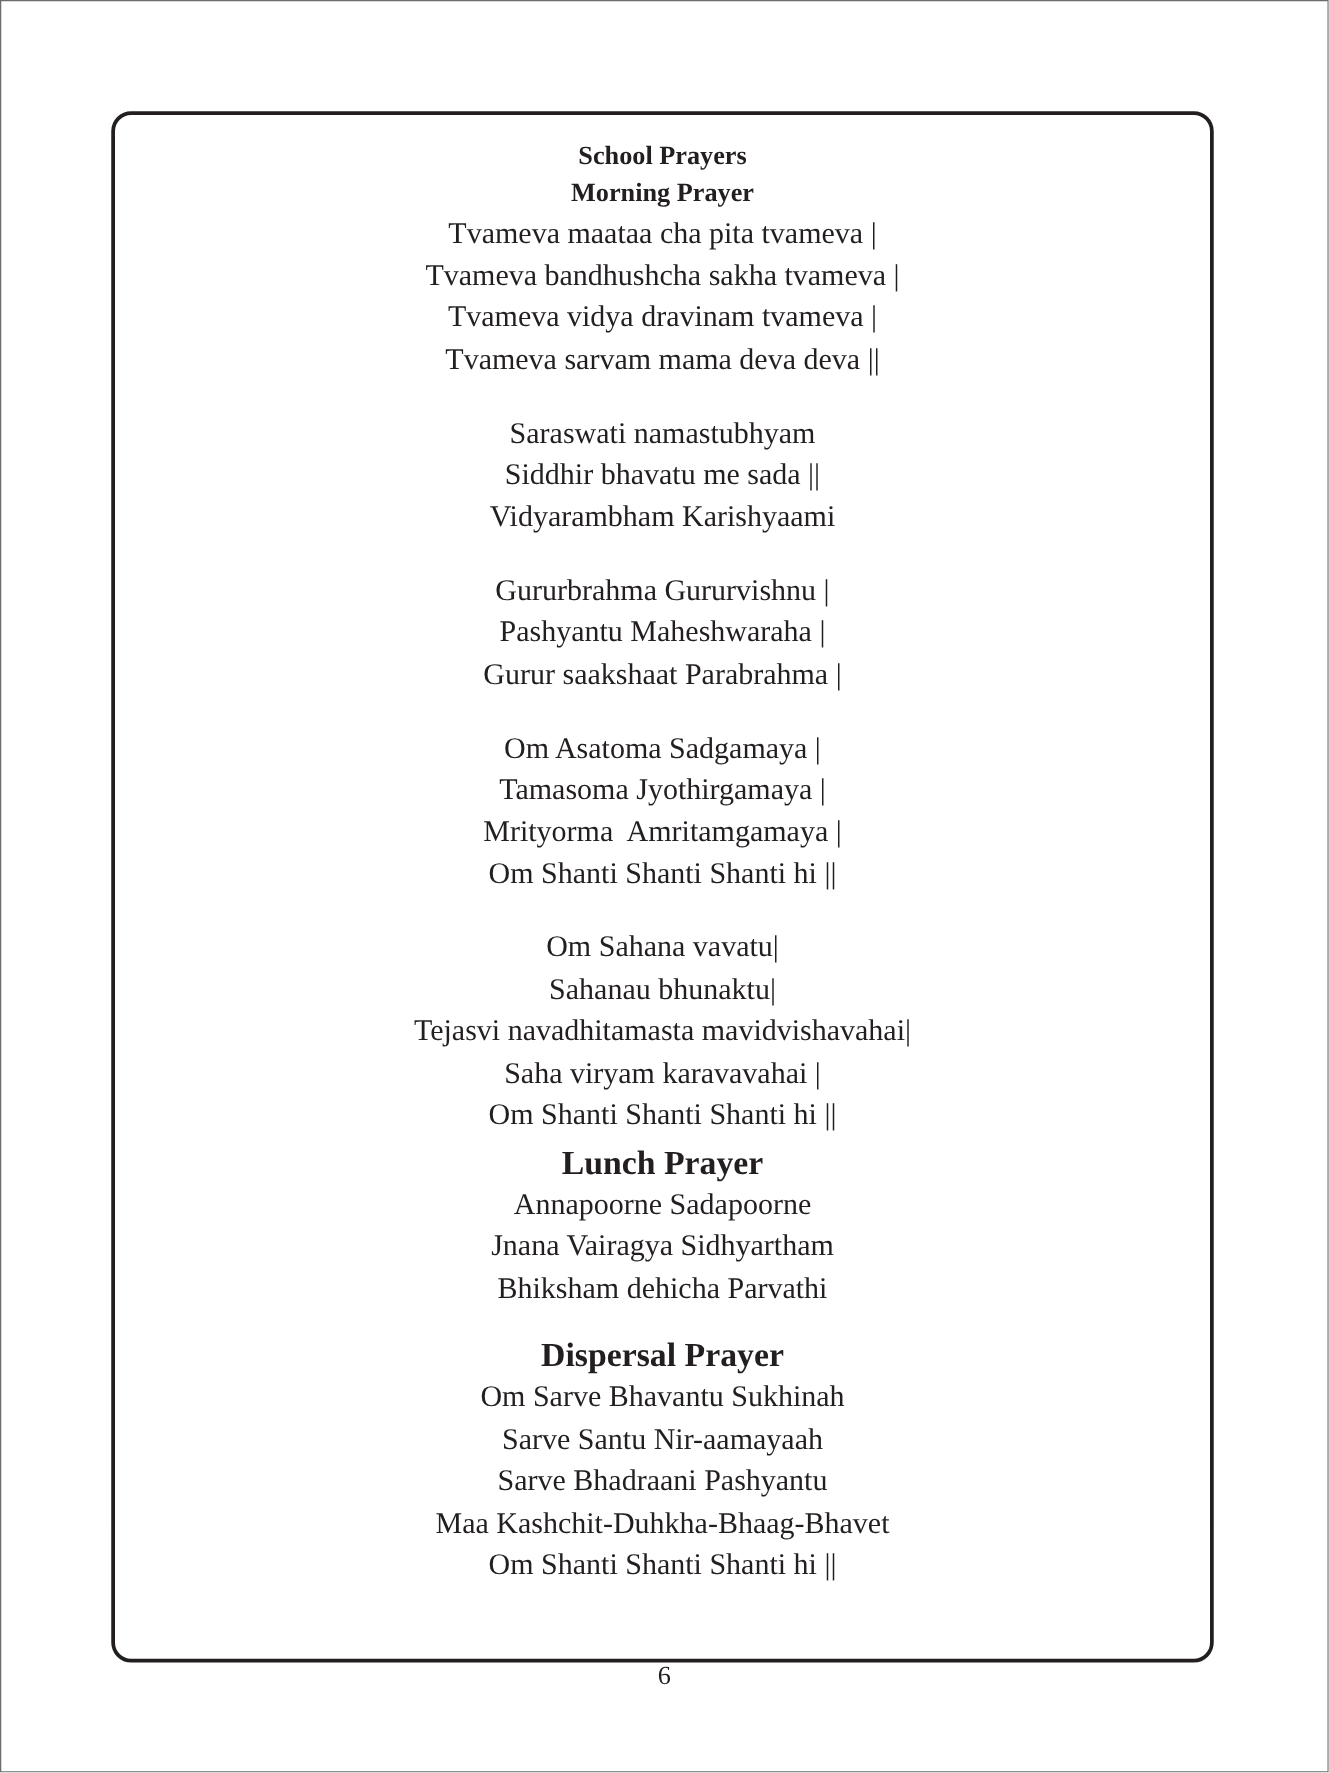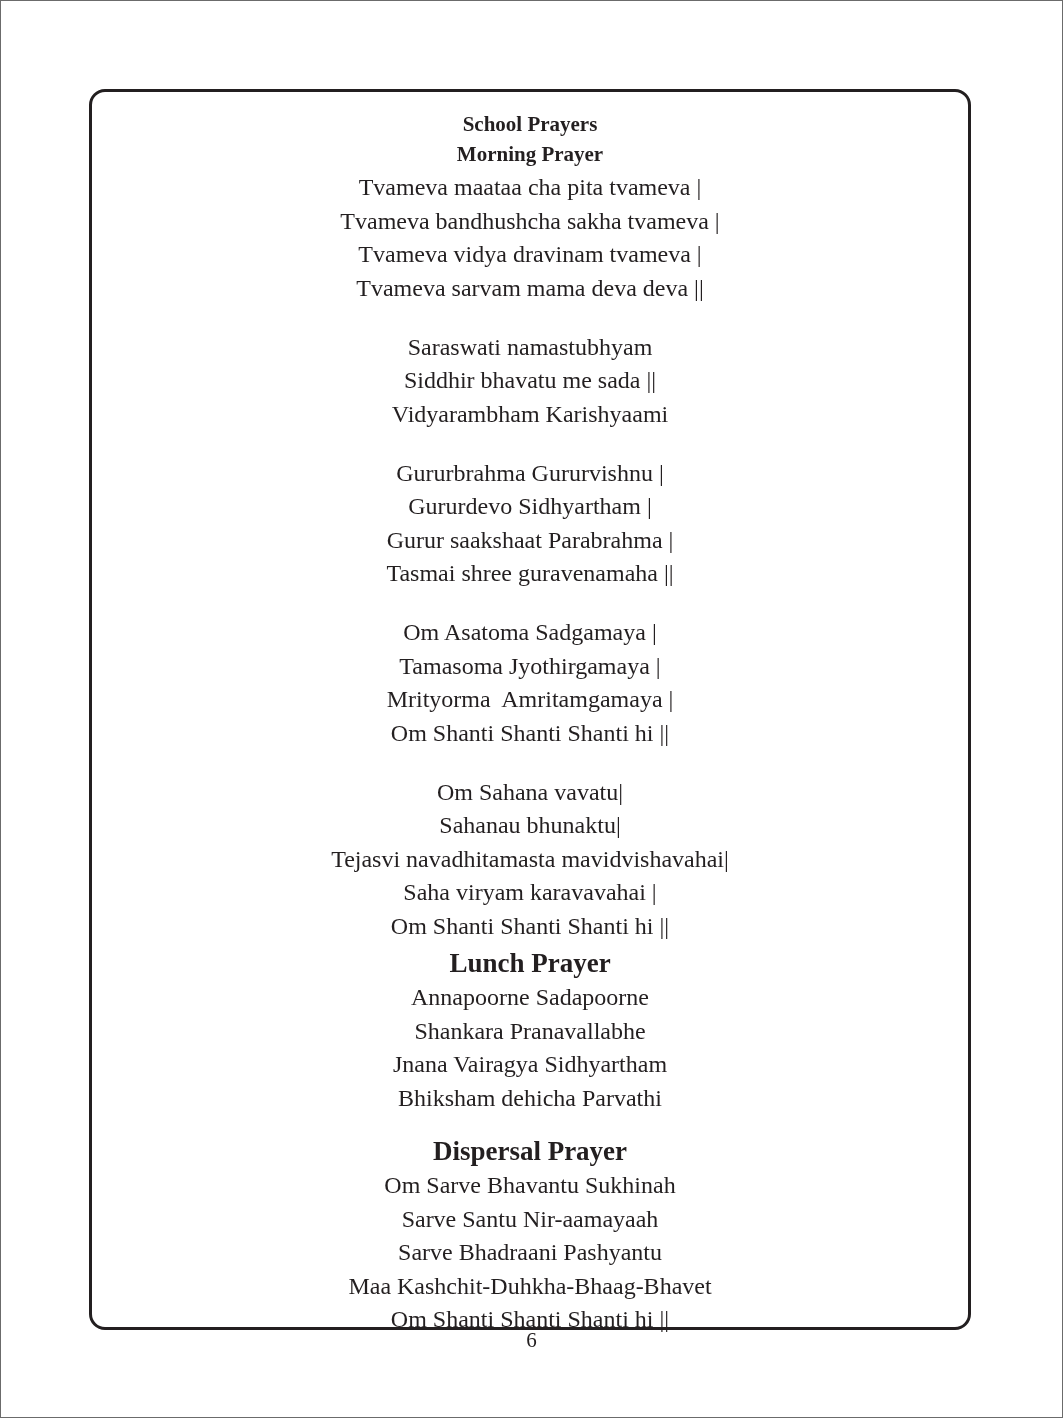--- a/index.html
+++ b/index.html
@@ -93,23 +93,22 @@
     </div>
 
     <div class="stanza">
       <p class="line">Saraswati namastubhyam</p>
       <p class="line">Siddhir bhavatu me sada ||</p>
       <p class="line">Vidyarambham Karishyaami</p>
     </div>
 
     <div class="stanza">
       <p class="line">Gururbrahma Gururvishnu |</p>
-      <p class="line">Gururdevo Sidhyartham |</p>
+      <p class="line">Pashyantu Maheshwaraha |</p>
       <p class="line">Gurur saakshaat Parabrahma |</p>
-      <p class="line">Tasmai shree guravenamaha ||</p>
     </div>
 
     <div class="stanza">
       <p class="line">Om Asatoma Sadgamaya |</p>
       <p class="line">Tamasoma Jyothirgamaya |</p>
       <p class="line">Mrityorma  Amritamgamaya |</p>
       <p class="line">Om Shanti Shanti Shanti hi ||</p>
     </div>
 
     <div class="stanza" style="margin-bottom:0">
@@ -117,21 +116,20 @@
       <p class="line">Sahanau bhunaktu|</p>
       <p class="line">Tejasvi navadhitamasta mavidvishavahai|</p>
       <p class="line">Saha viryam karavavahai |</p>
       <p class="line">Om Shanti Shanti Shanti hi ||</p>
     </div>
   </section>
 
   <section class="lunch-section">
     <p class="section-head" style="">Lunch Prayer</p>
     <p class="line">Annapoorne Sadapoorne</p>
-    <p class="line">Shankara Pranavallabhe</p>
     <p class="line">Jnana Vairagya Sidhyartham</p>
     <p class="line">Bhiksham dehicha Parvathi</p>
   </section>
 
   <section class="dispersal-section">
     <p class="section-head">Dispersal Prayer</p>
     <p class="line">Om Sarve Bhavantu Sukhinah</p>
     <p class="line">Sarve Santu Nir-aamayaah</p>
     <p class="line">Sarve Bhadraani Pashyantu</p>
     <p class="line">Maa Kashchit-Duhkha-Bhaag-Bhavet</p>

